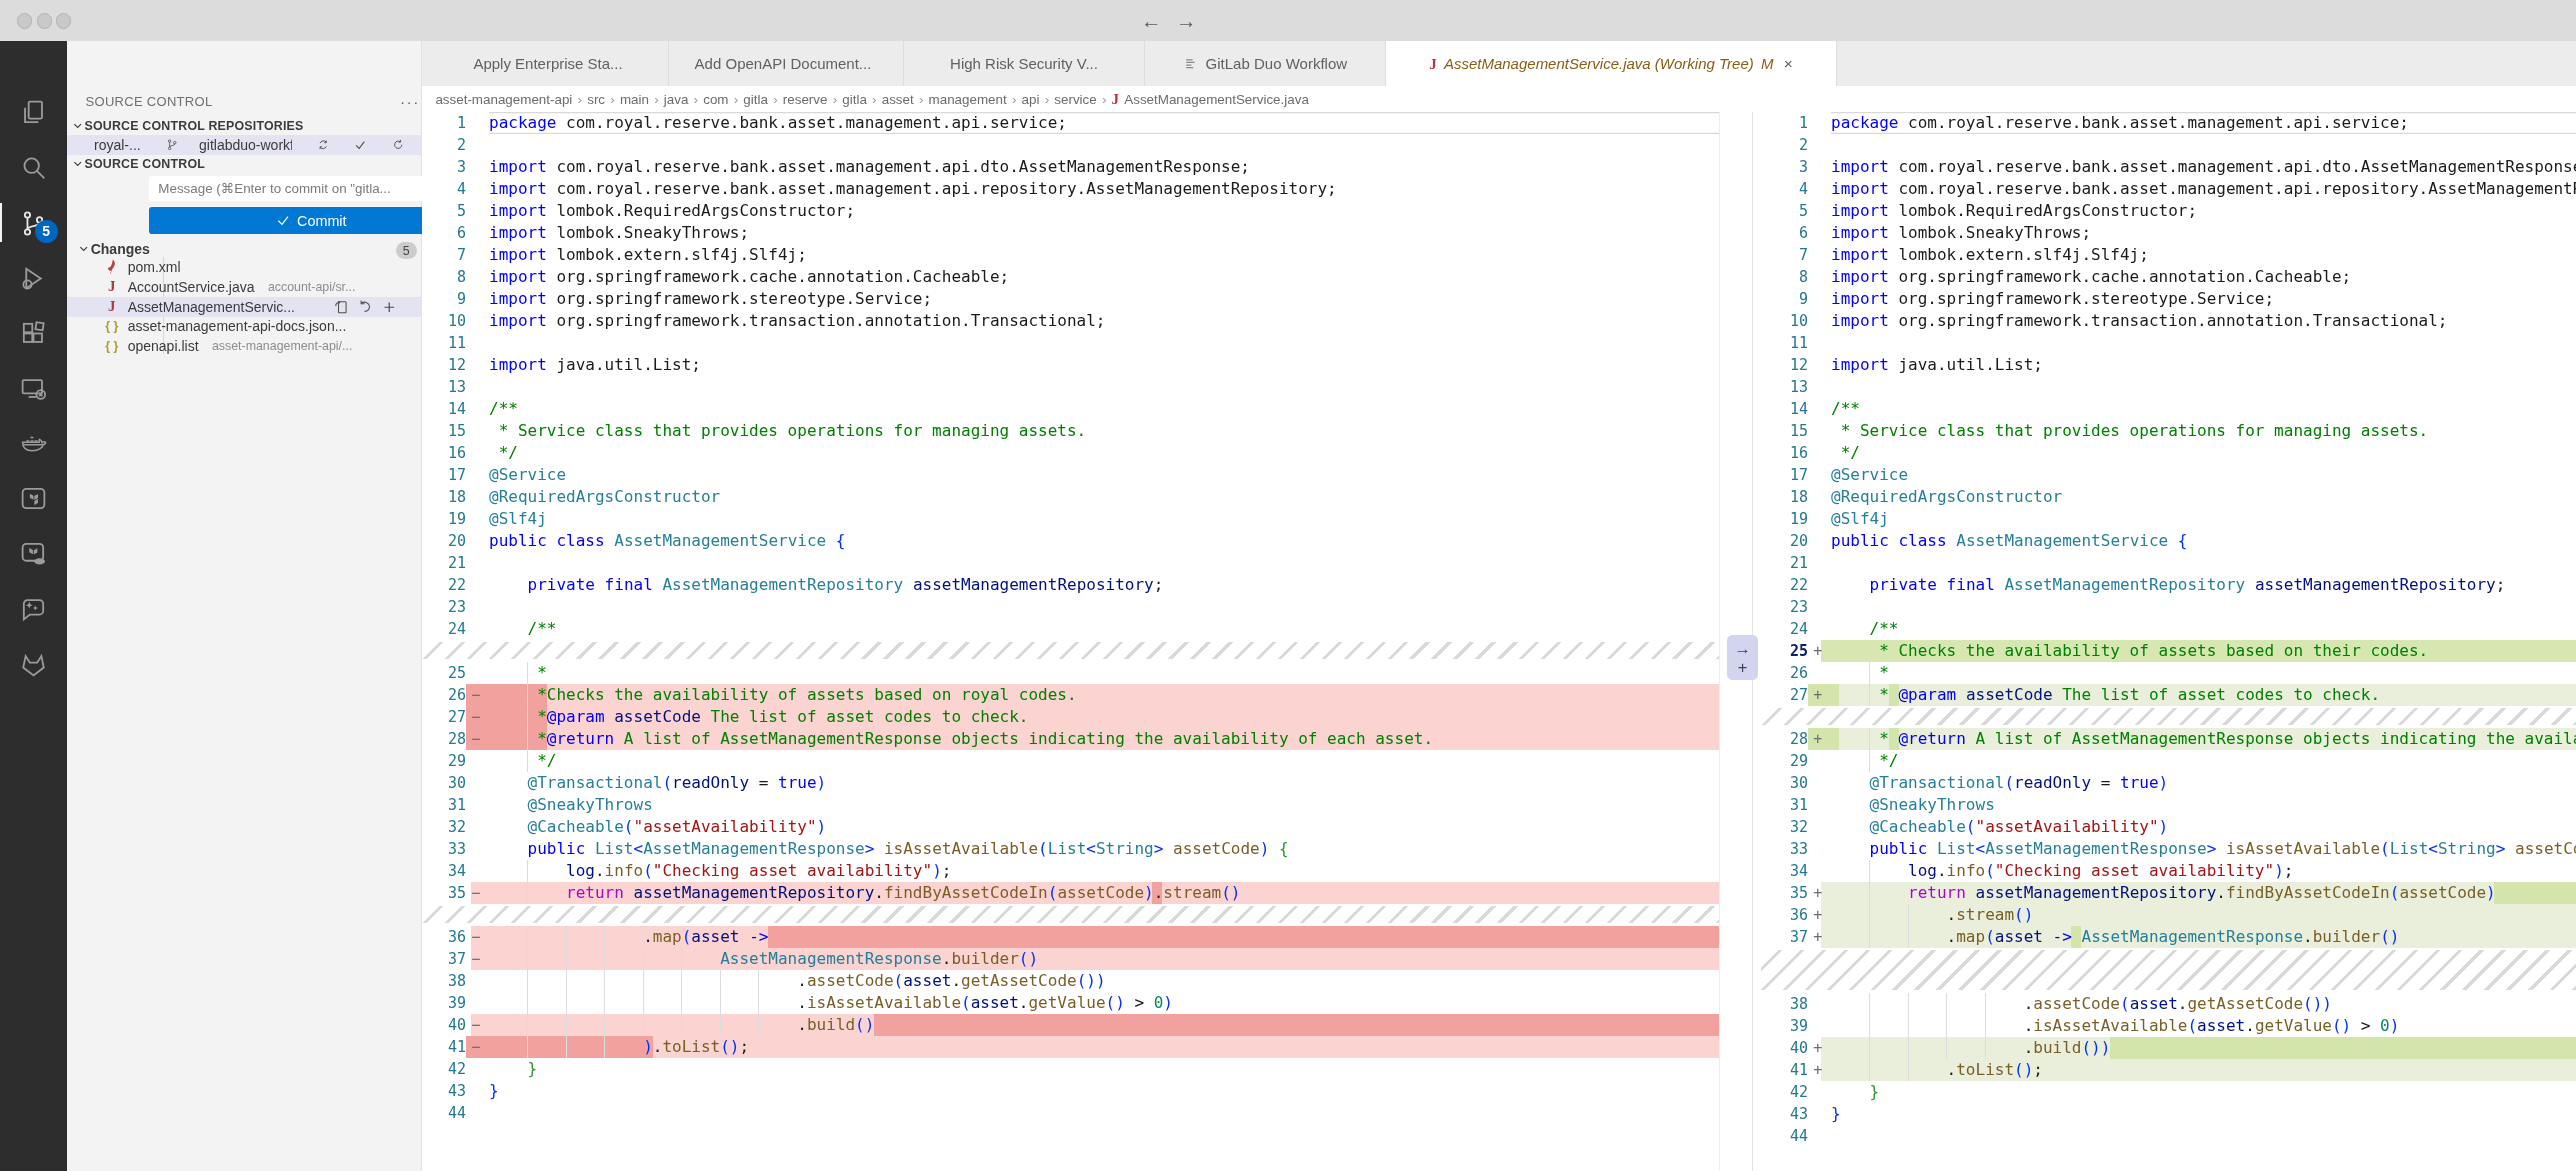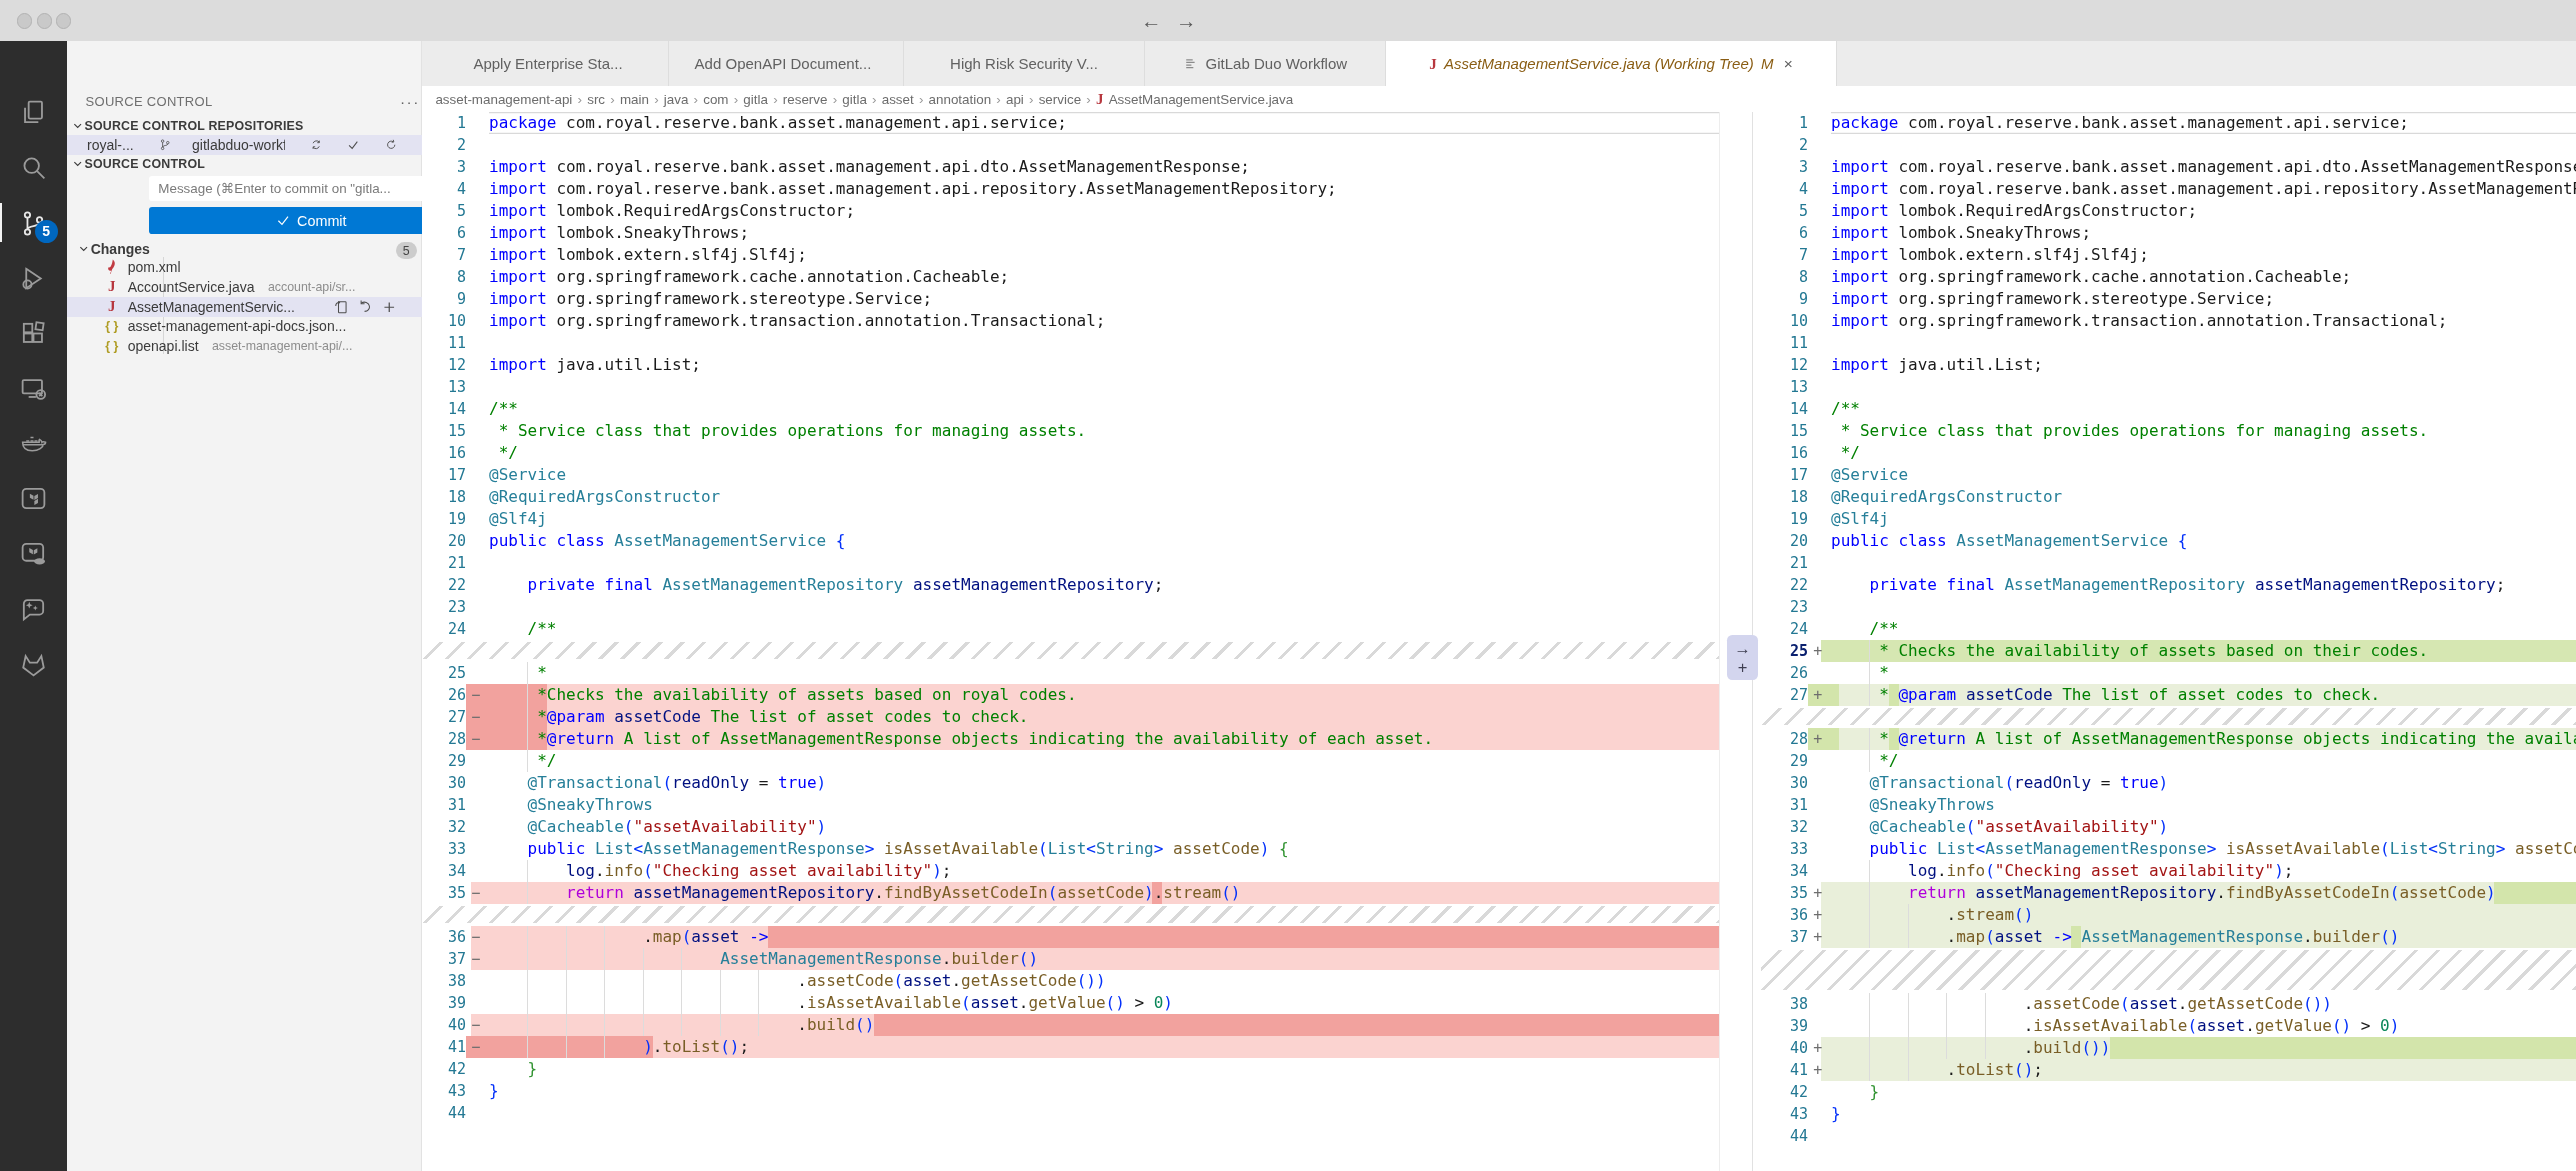--- a/index.html
+++ b/index.html
@@ -165,21 +165,21 @@
   <div class="sbrow" style="top:49px;height:23px;padding-left:18.5px;">
     <span class="sbtitle">SOURCE CONTROL</span>
     <span style="position:absolute;right:20.6px;color:#616161;font-size:15.5px;letter-spacing:1.5px;">···</span>
   </div>
   <div class="sbrow" style="top:76px;height:17.5px;padding-left:4.1px;">
     <svg class="chev" viewBox="0 0 24 24" fill="none" stroke="#3b3b3b" stroke-width="2">
         <polyline points="6,9 12,15 18,9"></polyline>
       </svg>
     <span class="sbsection">SOURCE CONTROL REPOSITORIES</span>
   </div>
-  <div class="sbrow sbsel" style="top:94px;height:19.6px;padding-left:20px;gap:25px;">
+  <div class="sbrow sbsel" style="top:94px;height:19.6px;padding-left:27px;gap:25px;">
     <span class="sbname">royal-...</span>
     <svg class="sicon" viewBox="0 0 24 24" fill="none" stroke="#4d4d4d" stroke-width="1.6">
         <circle cx="7" cy="5" r="2.4"></circle>
         <circle cx="7" cy="19" r="2.4"></circle>
         <circle cx="17" cy="8" r="2.4"></circle>
         <path d="M7 7.5v9M17 10.5c0 4-10 2-10 6"></path>
       </svg>
     <span class="sbname" style="max-width:122px;overflow:hidden;margin-left:-4.1px;">gitlabduo-workflow</span>
     <svg class="sicon" viewBox="0 0 24 24" fill="none" stroke="#4d4d4d" stroke-width="1.8">
         <path d="M6 9a7 7 0 0 1 12-2"></path>
@@ -315,21 +315,21 @@
     <span>com</span>
     <span class="bcsep">›</span>
     <span>gitla</span>
     <span class="bcsep">›</span>
     <span>reserve</span>
     <span class="bcsep">›</span>
     <span>gitla</span>
     <span class="bcsep">›</span>
     <span>asset</span>
     <span class="bcsep">›</span>
-    <span>annotation</span>
+    <span>management</span>
     <span class="bcsep">›</span>
     <span>api</span>
     <span class="bcsep">›</span>
     <span>service</span>
     <span class="bcsep">›</span>
     <span style="margin-right:5.2px"><span class="fj">J</span></span>
     <span>AssetManagementService.java</span>
   </div>
 
 <div id="editor" class="abs">

